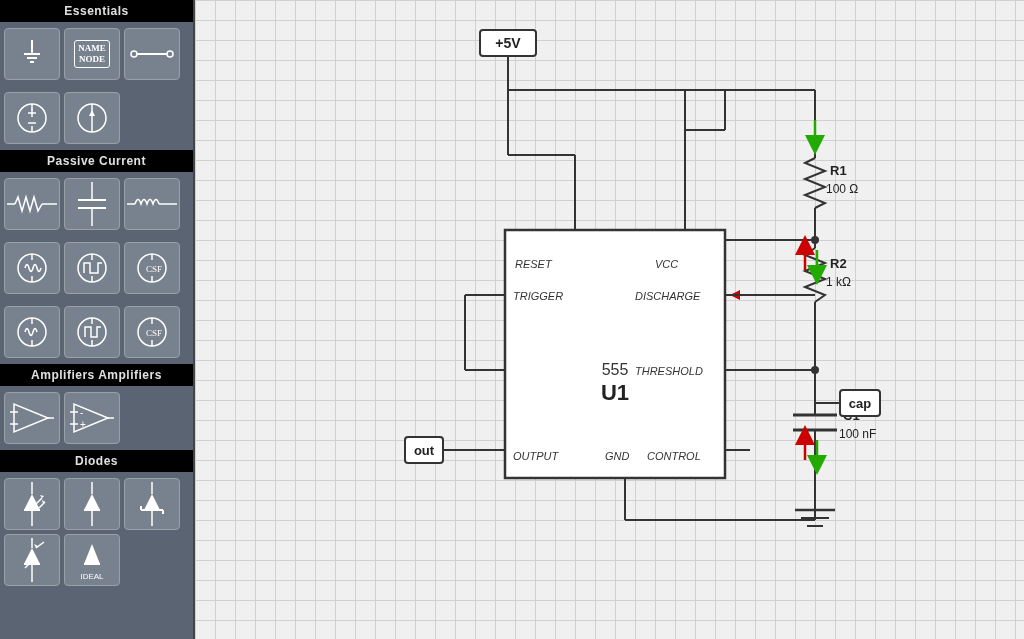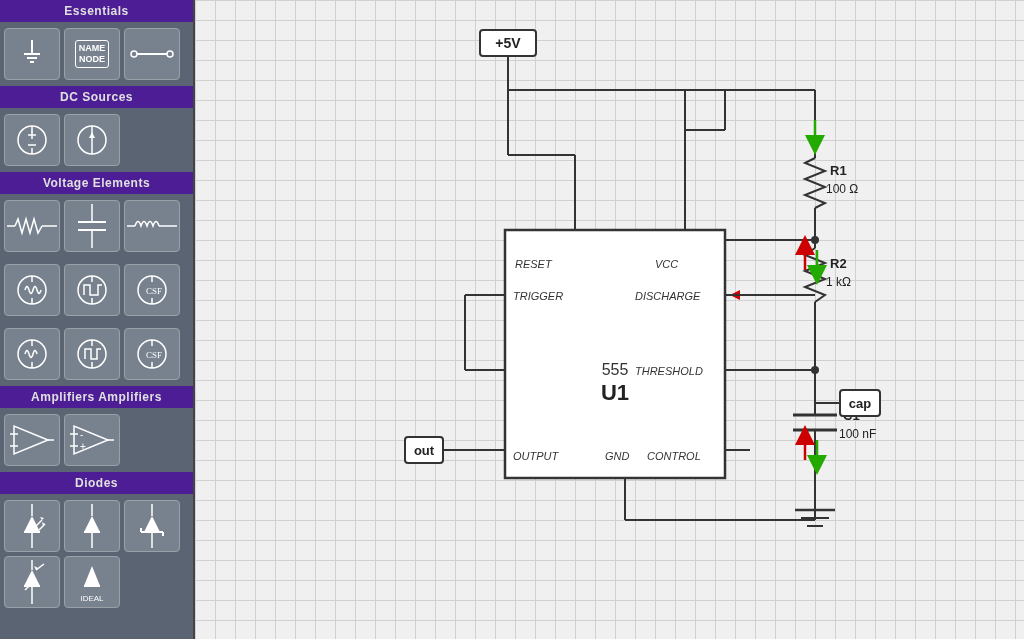--- a/index.html
+++ b/index.html
@@ -14,21 +14,21 @@
       overflow-y: auto;
       display: flex;
       flex-direction: column;
       border-right: 2px solid #444;
     }
     #sidebar::-webkit-scrollbar { width: 8px; }
     #sidebar::-webkit-scrollbar-track { background: #4a5260; }
     #sidebar::-webkit-scrollbar-thumb { background: #888; }
 
     .section-header {
-      background: #4c1d95;
+      background: #000000;
       color: #e0e0e0;
       font-size: 12px;
       font-weight: bold;
       text-align: center;
       padding: 4px 8px;
       letter-spacing: 0.5px;
     }
     .section-items {
       display: flex;
       flex-wrap: wrap;
@@ -82,33 +82,32 @@
     <div class="component-btn">
       <svg width="36" height="36" viewBox="0 0 36 36">
         <line x1="18" y1="4" x2="18" y2="18" stroke="white" stroke-width="2"></line>
         <line x1="10" y1="18" x2="26" y2="18" stroke="white" stroke-width="2"></line>
         <line x1="13" y1="22" x2="23" y2="22" stroke="white" stroke-width="2"></line>
         <line x1="16" y1="26" x2="20" y2="26" stroke="white" stroke-width="2"></line>
       </svg>
     </div>
 
     <div class="component-btn">
-      <div style="font-size:9px; font-weight:bold; color:white; border:1.5px solid white; border-radius:3px; padding:2px 3px; line-height:1.2;">NAME<br>NODE</div>
+      <div style="font-size:9px; font-weight:bold; color:white; border:1.5px solid white; border-radius:3px; padding:2px 3px; line-height:1.2;font-family:Liberation Serif, serif;">NAME<br>NODE</div>
     </div>
 
     <div class="component-btn">
       <svg width="44" height="20" viewBox="0 0 44 20">
         <circle cx="4" cy="10" r="3" fill="none" stroke="white" stroke-width="1.5"></circle>
         <line x1="7" y1="10" x2="37" y2="10" stroke="white" stroke-width="2"></line>
         <circle cx="40" cy="10" r="3" fill="none" stroke="white" stroke-width="1.5"></circle>
       </svg>
     </div>
   </div>
 
-  <div class="section-header">DC Sources</div>
   <div class="section-items">
     <div class="component-btn">
       <svg width="40" height="44" viewBox="0 0 40 44">
         <circle cx="20" cy="22" r="14" fill="none" stroke="white" stroke-width="1.5"></circle>
         <line x1="20" y1="8" x2="20" y2="14" stroke="white" stroke-width="1.5"></line>
         <line x1="20" y1="30" x2="20" y2="36" stroke="white" stroke-width="1.5"></line>
         <line x1="16" y1="17" x2="24" y2="17" stroke="white" stroke-width="1.5"></line>
         <line x1="20" y1="13" x2="20" y2="21" stroke="white" stroke-width="1.5"></line>
         <line x1="16" y1="27" x2="24" y2="27" stroke="white" stroke-width="1.5"></line>
       </svg>
@@ -117,21 +116,21 @@
       <svg width="40" height="44" viewBox="0 0 40 44">
         <circle cx="20" cy="22" r="14" fill="none" stroke="white" stroke-width="1.5"></circle>
         <line x1="20" y1="8" x2="20" y2="14" stroke="white" stroke-width="1.5"></line>
         <line x1="20" y1="30" x2="20" y2="36" stroke="white" stroke-width="1.5"></line>
         <line x1="20" y1="14" x2="20" y2="30" stroke="white" stroke-width="1.5"></line>
         <polygon points="20,14 17,20 23,20" fill="white"></polygon>
       </svg>
     </div>
   </div>
 
-  <div class="section-header">Voltage Elements</div>
+  <div class="section-header">Passive Current</div>
   <div class="section-items">
 
     <div class="component-btn">
       <svg width="50" height="22" viewBox="0 0 50 22">
         <line x1="0" y1="11" x2="8" y2="11" stroke="white" stroke-width="1.5"></line>
         <polyline points="8,11 11,4 15,18 19,4 23,18 27,4 31,18 35,11" fill="none" stroke="white" stroke-width="1.5"></polyline>
         <line x1="35" y1="11" x2="50" y2="11" stroke="white" stroke-width="1.5"></line>
       </svg>
     </div>
 

